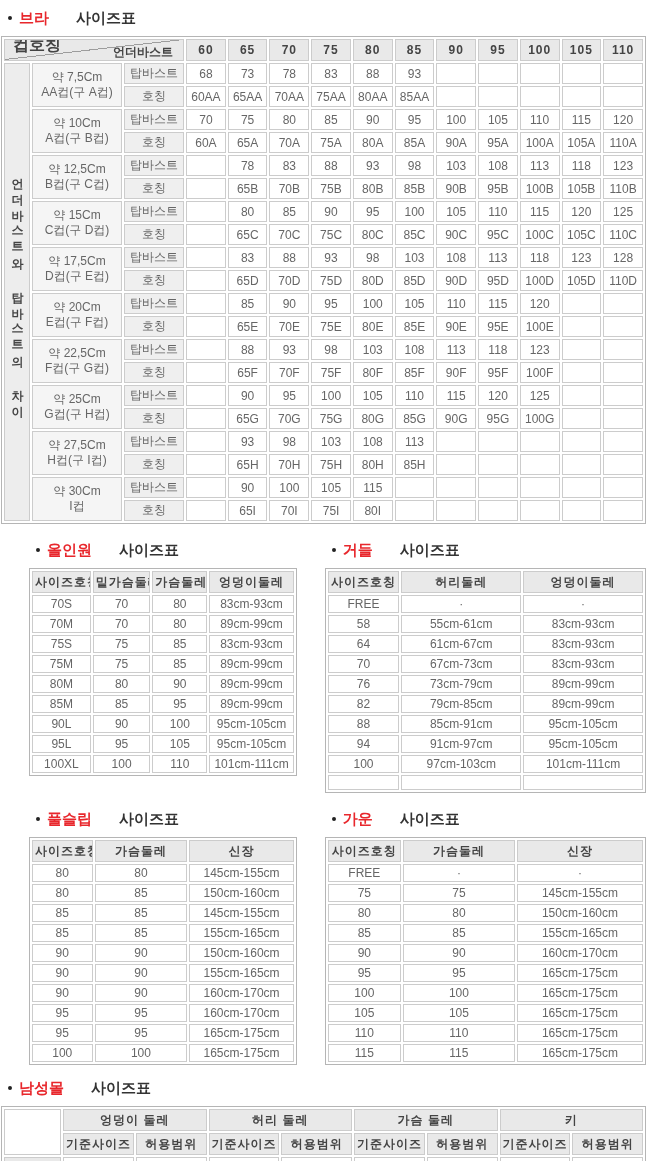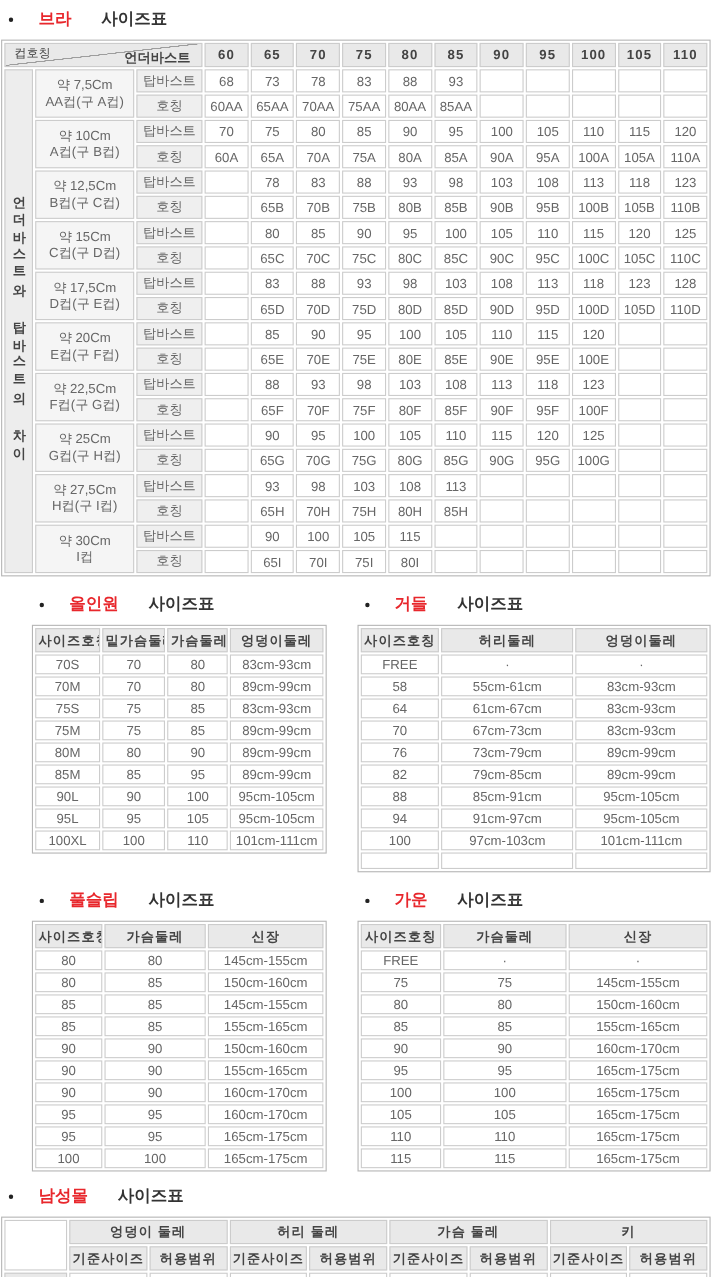--- a/index.html
+++ b/index.html
@@ -5,30 +5,30 @@
   * { margin:0; padding:0; box-sizing:border-box; }
   body {
     width:647px; background:#fff;
     font-family:"Liberation Sans","DejaVu Sans",sans-serif;
     color:#666;
   }
   .page { width:647px; padding:2px 1px 6px 1px; }
 
   
   .sec-title {
-    display:flex; align-items:center; gap:23px;
+    display:flex; align-items:center; gap:7px;
     font-size:15px; font-weight:bold; color:#333;
     margin:7px 0 9px 7px; line-height:18px;
   }
   .bullet {
     width:4px; height:4px; border:2px solid #222; border-radius:50%;
     background:#fff; flex:0 0 auto;
   }
   .hl { color:#e8272c; }
-  .rest { margin-left:4px; color:#333; }
+  .rest { margin-left:20px; color:#333; }
 
   
   table.sz {
     width:100%; table-layout:fixed;
     border-collapse:separate; border-spacing:2px;
     background:#fff; border:1px solid #b5b5b5;
   }
   table.sz th, table.sz td {
     border:1px solid #ccc; text-align:center; vertical-align:middle;
     font-size:12px; font-weight:normal; color:#666;
@@ -44,21 +44,21 @@
   .bra-table th.num { height:36px; letter-spacing:2px; }
   th.corner {
     position:relative; height:36px;
     background:
       linear-gradient(to bottom right,
         rgba(0,0,0,0) calc(50% - 1px), #9d9d9d calc(50% - 1px),
         #9d9d9d calc(50% + 0px), rgba(0,0,0,0) calc(50% + 0px)),
       #e9e9e9;
   }
   .c-tr { position:absolute; top:4px; right:10px; font-weight:bold; color:#444; font-size:12px; }
-  .c-bl { position:absolute; bottom:4px; left:8px; font-weight:normal; color:#444; font-size:11px; }
+  .c-bl { position:absolute; bottom:4px; left:8px; font-weight:bold; color:#444; font-size:16px; }
   td.side-cell { background:#ededed; padding:0; }
   .vert {
     writing-mode:vertical-rl; text-orientation:upright;
     font-weight:bold; color:#444; font-size:12px; letter-spacing:4px;
     display:inline-block;
   }
   td.cup-cell { background:#f5f5f5; color:#555; line-height:15px; padding:2px 0; }
   td.metric-cell { background:#efefef; color:#555; }
 
   

